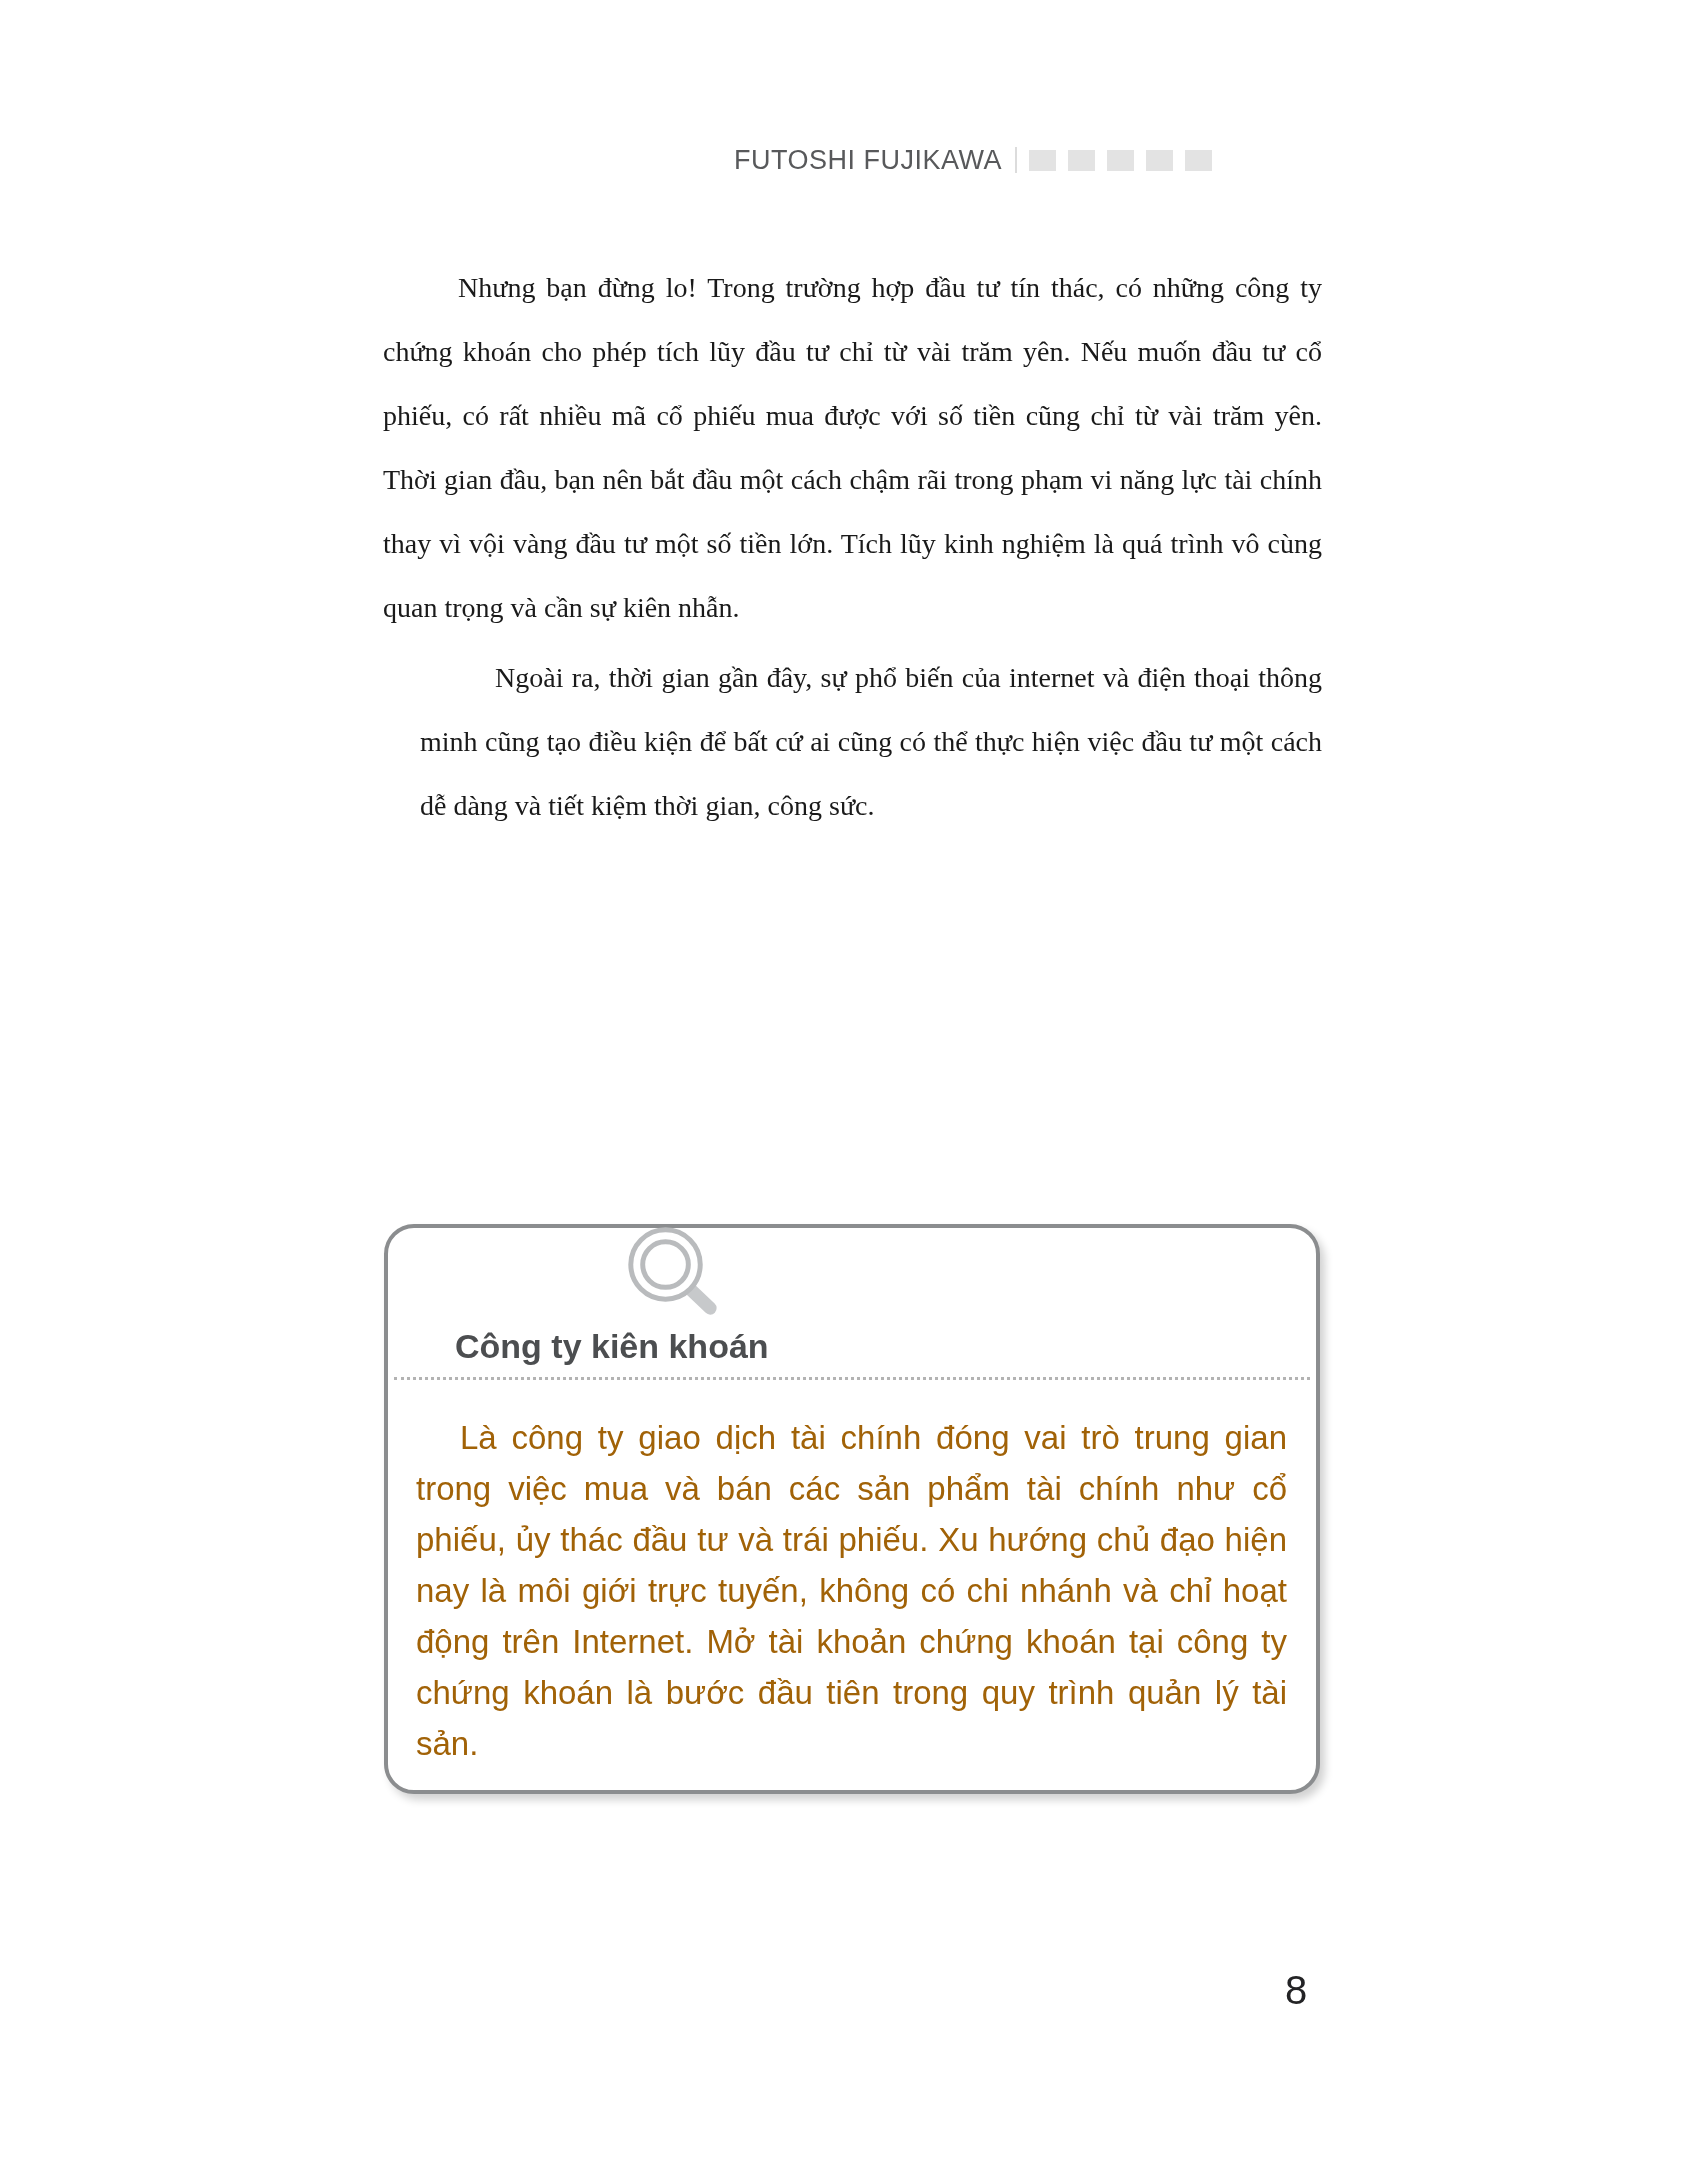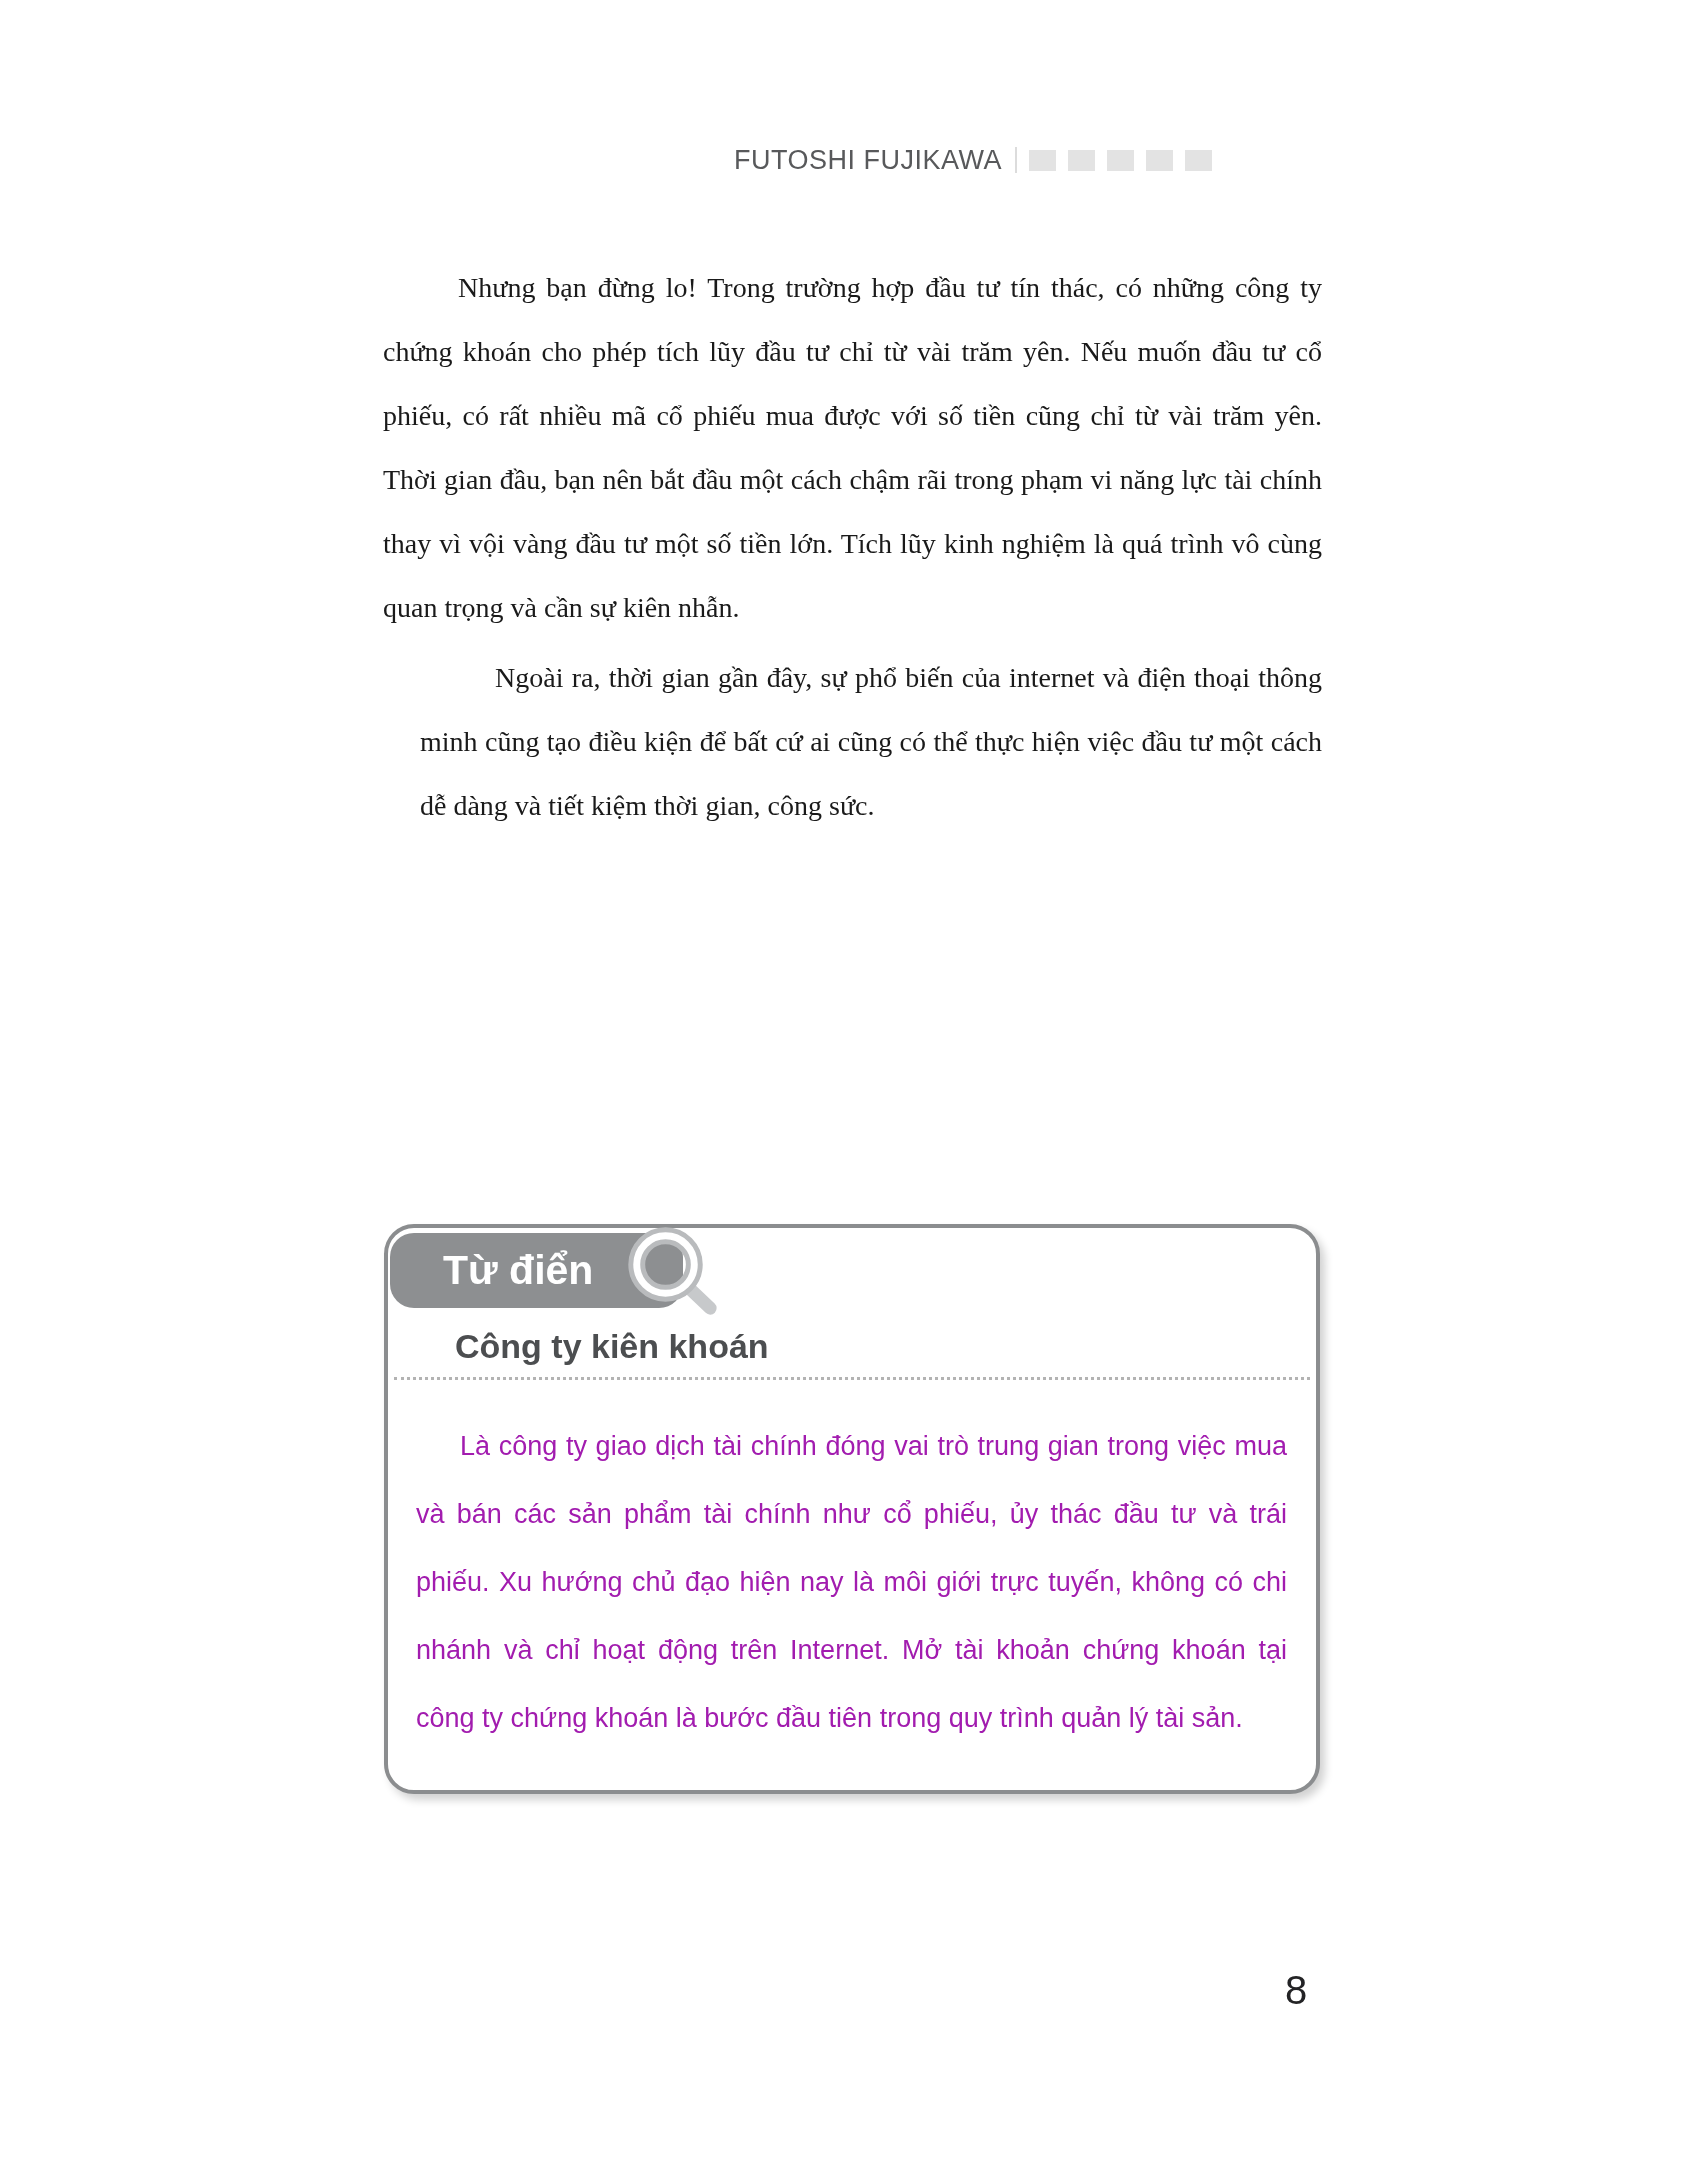--- a/index.html
+++ b/index.html
@@ -105,23 +105,23 @@
     right: 6px;
     top: 149px;
     border-top: 3px dotted #b3b3b3;
     height: 0;
   }
   .dict-def {
     position: absolute;
     left: 28px;
     right: 29px;
     top: 184px;
-    font-size: 27px;
-    line-height: 68px;
-    color: #a21caf;
+    font-size: 33px;
+    line-height: 51px;
+    color: #a16207;
     text-align: justify;
     text-indent: 44px;
   }
 
   
   .page-number {
     position: absolute;
     left: 1285px;
     top: 1968px;
     font-size: 40px;
@@ -144,23 +144,20 @@
         <span class="sq"></span>
       </span>
   </div>
 
   <div class="main-text">
     <p>Nhưng bạn đừng lo! Trong trường hợp đầu tư tín thác, có những công ty chứng khoán cho phép tích lũy đầu tư chỉ từ vài trăm yên. Nếu muốn đầu tư cổ phiếu, có rất nhiều mã cổ phiếu mua được với số tiền cũng chỉ từ vài trăm yên. Thời gian đầu, bạn nên bắt đầu một cách chậm rãi trong phạm vi năng lực tài chính thay vì vội vàng đầu tư một số tiền lớn. Tích lũy kinh nghiệm là quá trình vô cùng quan trọng và cần sự kiên nhẫn.</p>
     <p>Ngoài ra, thời gian gần đây, sự phổ biến của internet và điện thoại thông minh cũng tạo điều kiện để bất cứ ai cũng có thể thực hiện việc đầu tư một cách dễ dàng và tiết kiệm thời gian, công sức.</p>
   </div>
 
   <div class="dict-box">
-    <div class="dict-tab">
-      <span class="dict-tab-label">Từ điển</span>
-    </div>
     <svg class="magnifier" viewBox="0 0 130 130" aria-hidden="true">
       <line x1="85" y1="85" x2="107" y2="106" stroke="#ffffff" stroke-width="22" stroke-linecap="round"></line>
       <line x1="85" y1="85" x2="107" y2="106" stroke="#c7c9cb" stroke-width="13" stroke-linecap="round"></line>
       <circle cx="62" cy="62" r="29" fill="none" stroke="#ffffff" stroke-width="12"></circle>
       <circle cx="62" cy="62" r="35" fill="none" stroke="#b9bbbd" stroke-width="5"></circle>
       <circle cx="62" cy="62" r="23" fill="none" stroke="#b9bbbd" stroke-width="5"></circle>
     </svg>
     <div class="dict-term">Công ty kiên khoán</div>
     <div class="dict-divider"></div>
     <div class="dict-def">Là công ty giao dịch tài chính đóng vai trò trung gian trong việc mua và bán các sản phẩm tài chính như cổ phiếu, ủy thác đầu tư và trái phiếu. Xu hướng chủ đạo hiện nay là môi giới trực tuyến, không có chi nhánh và chỉ hoạt động trên Internet. Mở tài khoản chứng khoán tại công ty chứng khoán là bước đầu tiên trong quy trình quản lý tài sản.</div>

